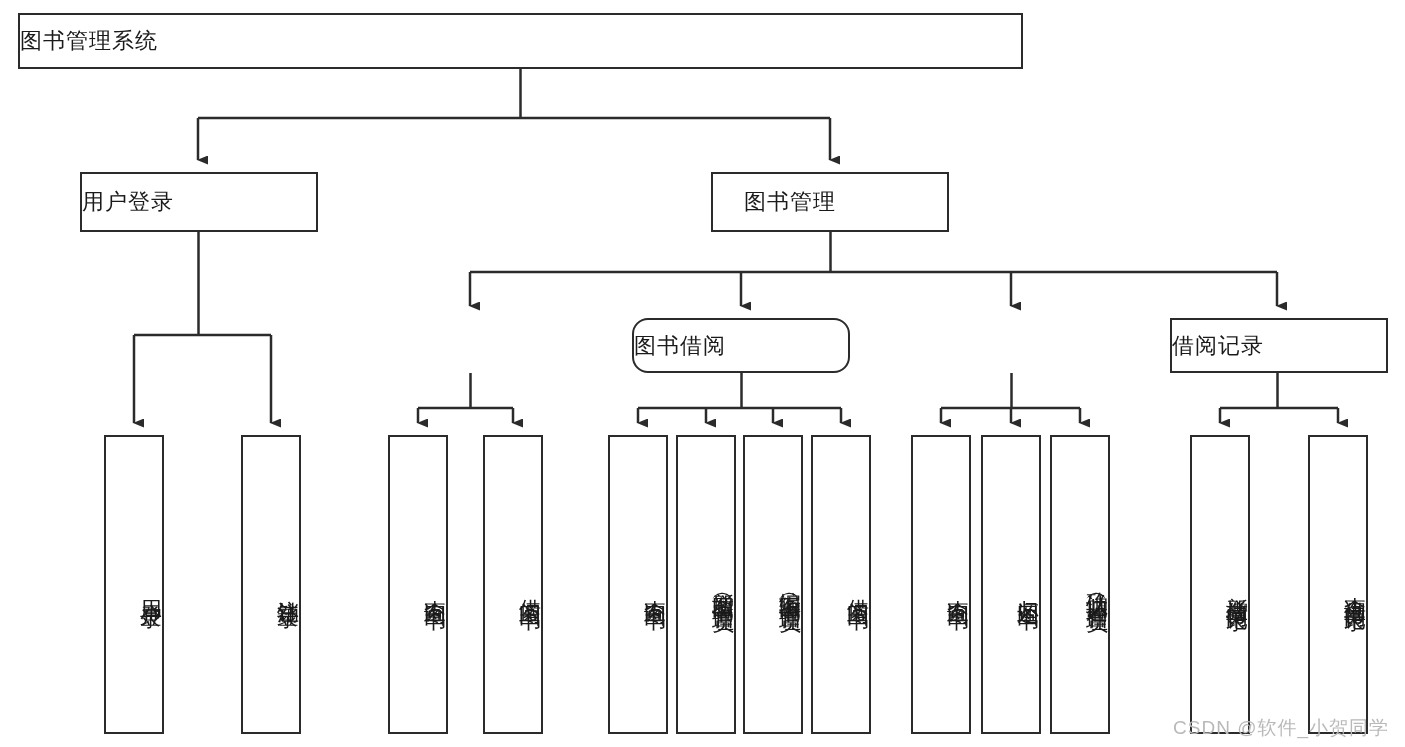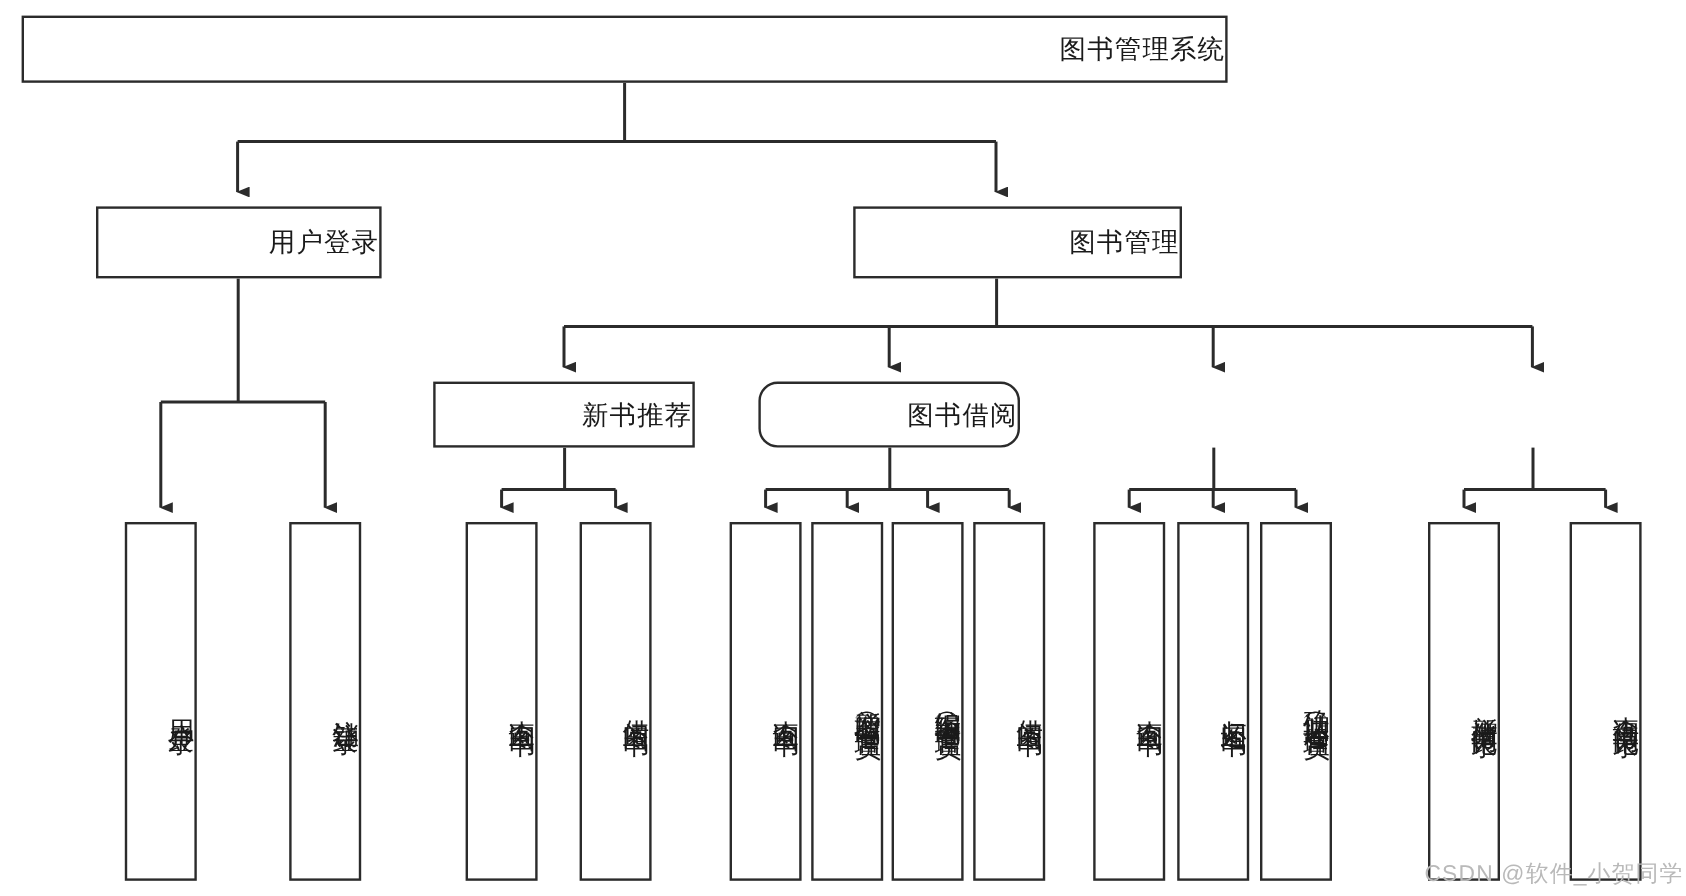--- a/index.html
+++ b/index.html
@@ -25,21 +25,21 @@
     width: 1405px;
     height: 747px;
   }
   .node {
     position: absolute;
     box-sizing: border-box;
     border: 2.5px solid #2b2b2b;
     background: #ffffff;
     display: flex;
     align-items: center;
-    justify-content: flex-end;
+    justify-content: flex-start;
     color: #1a1a1a;
     z-index: 5;
   }
   .node.horizontal {
     font-size: 22px;
     letter-spacing: 1px;
     white-space: nowrap;
   }
   .node.vertical {
     font-size: 22px;
@@ -49,21 +49,21 @@
     line-height: 1;
     padding-top: 6px;
     align-items: flex-start;
     justify-content: center;
   }
   .node-label {
     display: block;
   }
   .watermark {
     position: absolute;
-    right: 2px;
+    right: 16px;
     bottom: 6px;
     font-size: 19px;
     color: #b9b9b9;
     letter-spacing: 1px;
     z-index: 20;
     white-space: nowrap;
     font-family: "Liberation Sans", "DejaVu Sans", sans-serif;
   }
 </style>
 </head>
@@ -123,29 +123,29 @@
     </g>
   </svg>
 
   <div class="node horizontal" style="left:18px; top:13px; width:1005px; height:56px;">
     <span class="node-label">图书管理系统</span>
   </div>
 
   <div class="node horizontal" style="left:80px; top:172px; width:238px; height:60px;">
     <span class="node-label">用户登录</span>
   </div>
-  <div class="node horizontal" style="left:711px; top:172px; width:274px; height:60px;">
+  <div class="node horizontal" style="left:711px; top:172px; width:238px; height:60px;padding-left:31px;">
     <span class="node-label">图书管理</span>
   </div>
 
-  <div class="node horizontal" style="left:361px; top:318px; width:218px; height:55px;">
-    <span class="node-label">新书推荐</span>
-  </div>
   <div class="node horizontal" style="left:632px; top:318px; width:218px; height:55px;border-radius:16px;">
     <span class="node-label">图书借阅</span>
+  </div>
+  <div class="node horizontal" style="left:1170px; top:318px; width:218px; height:55px;">
+    <span class="node-label">借阅记录</span>
   </div>
 
   <div class="node vertical" style="left:104px; top:435px; width:60px; height:299px;">
     <span class="node-label">用户登录</span>
   </div>
   <div class="node vertical" style="left:241px; top:435px; width:60px; height:299px;">
     <span class="node-label">注销登录</span>
   </div>
 
   <div class="node vertical" style="left:388px; top:435px; width:60px; height:299px;">

